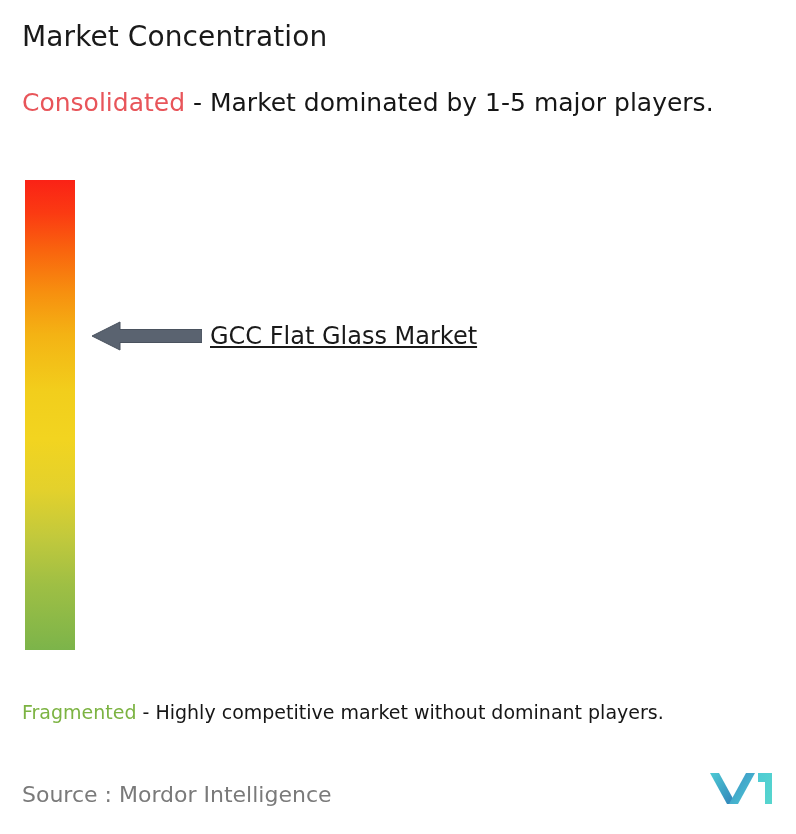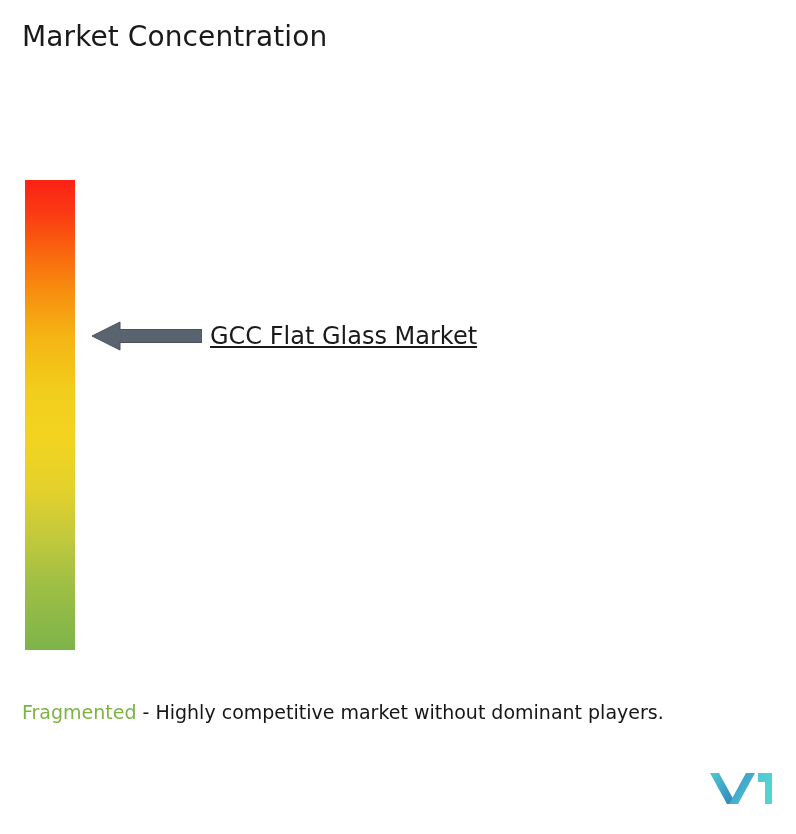--- a/index.html
+++ b/index.html
@@ -125,35 +125,39 @@
   }
   .brand-logo svg { display: block; }
 </style>
 </head>
 <body>
 
 <div id="page">
 
   <div class="chart-title">Market Concentration</div>
 
+  <div class="caption-top">
+    <span class="kw-consolidated">Consolidated</span><span> - Market dominated by 1-5 major players.</span>
+  </div>
 
   <div class="scale-bar"></div>
 
   <div class="pointer">
     <svg width="110" height="32" viewBox="0 0 110 32" xmlns="http://www.w3.org/2000/svg">
       <polygon points="0,16 28,2 28,9.5 110,9.5 110,22.5 28,22.5 28,30" fill="#5a6370" stroke="#4a525e" stroke-width="1" stroke-linejoin="round"></polygon>
     </svg>
   </div>
 
   <div class="pointer-label">GCC Flat Glass Market</div>
 
   <div class="caption-bottom">
     <span class="kw-fragmented">Fragmented</span><span> - Highly competitive market without dominant players.</span>
   </div>
 
+  <div class="source-line">Source :  Mordor Intelligence</div>
 
   <div class="brand-logo">
     <svg width="64" height="40" viewBox="0 0 64 40" xmlns="http://www.w3.org/2000/svg">
       <defs>
         <linearGradient id="gL" x1="0" y1="0" x2="1" y2="1">
           <stop offset="0%" stop-color="#4ecbd4"></stop>
           <stop offset="100%" stop-color="#2f7fb8"></stop>
         </linearGradient>
         <linearGradient id="gM" x1="0" y1="0" x2="1" y2="1">
           <stop offset="0%" stop-color="#3a8ec4"></stop>

